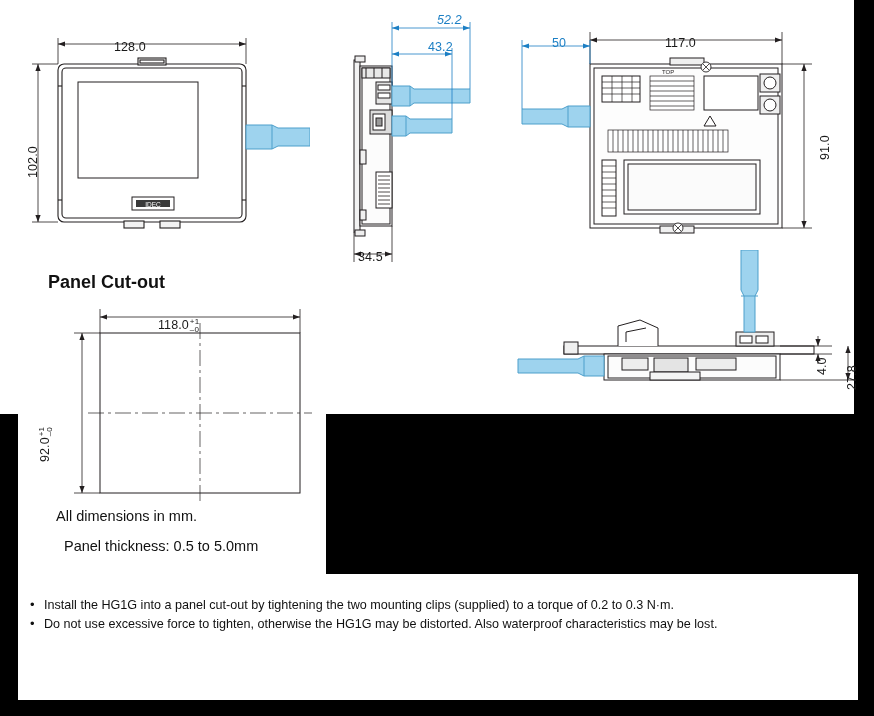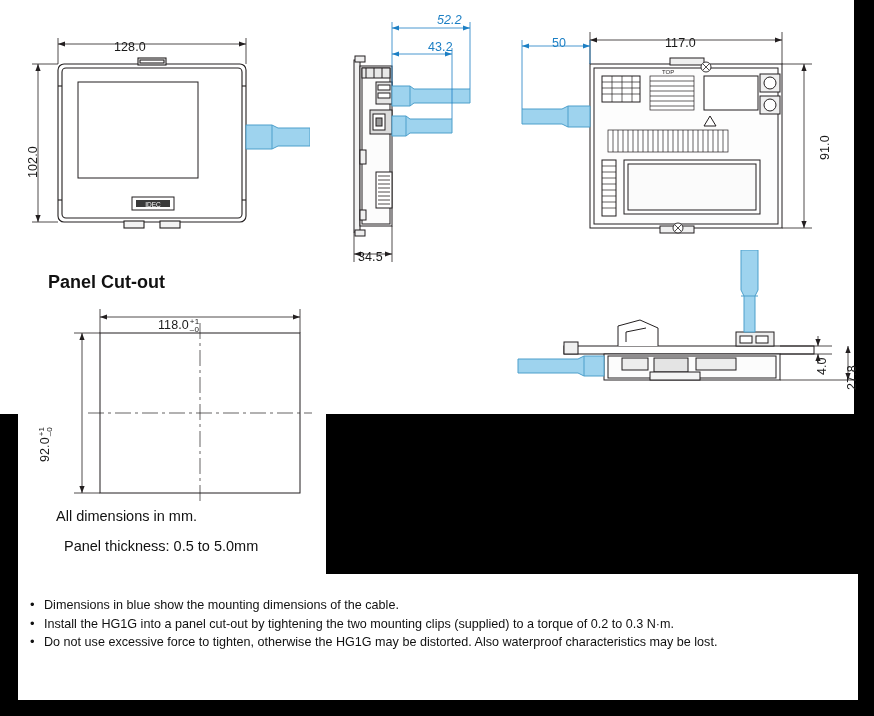--- a/index.html
+++ b/index.html
@@ -416,19 +416,18 @@
       <line x1="348" y1="96" x2="348" y2="130"></line>
       <path d="M348 96 l-2.6 7 h5.2 z" fill="#231f20" stroke="none"></path>
       <path d="M348 130 l-2.6 -7 h5.2 z" fill="#231f20" stroke="none"></path>
     </g>
   </svg>
   <div class="dimtext vert" style="left:815px; top:375px;">4.0</div>
   <div class="dimtext vert" style="left:845px; top:390px;">27.8</div>
 
   <div class="notes">
     <ul class="notes-list">
-      <li>Dimensions in blue show the mounting dimensions of the cable.</li>
       <li>Install the HG1G into a panel cut-out by tightening the two mounting clips (supplied) to a torque of 0.2 to 0.3 N·m.</li>
       <li>Do not use excessive force to tighten, otherwise the HG1G may be distorted. Also waterproof characteristics may be lost.</li>
     </ul>
   </div>
 
 </div>
 
 </body></html>

